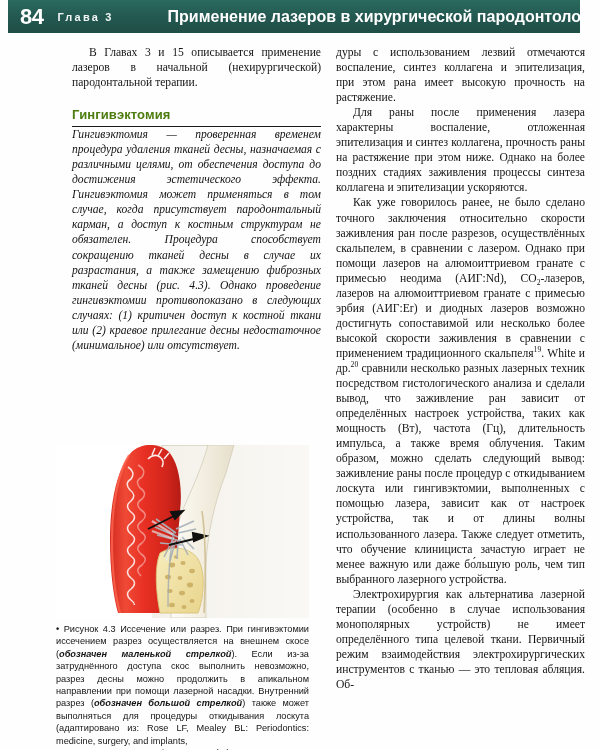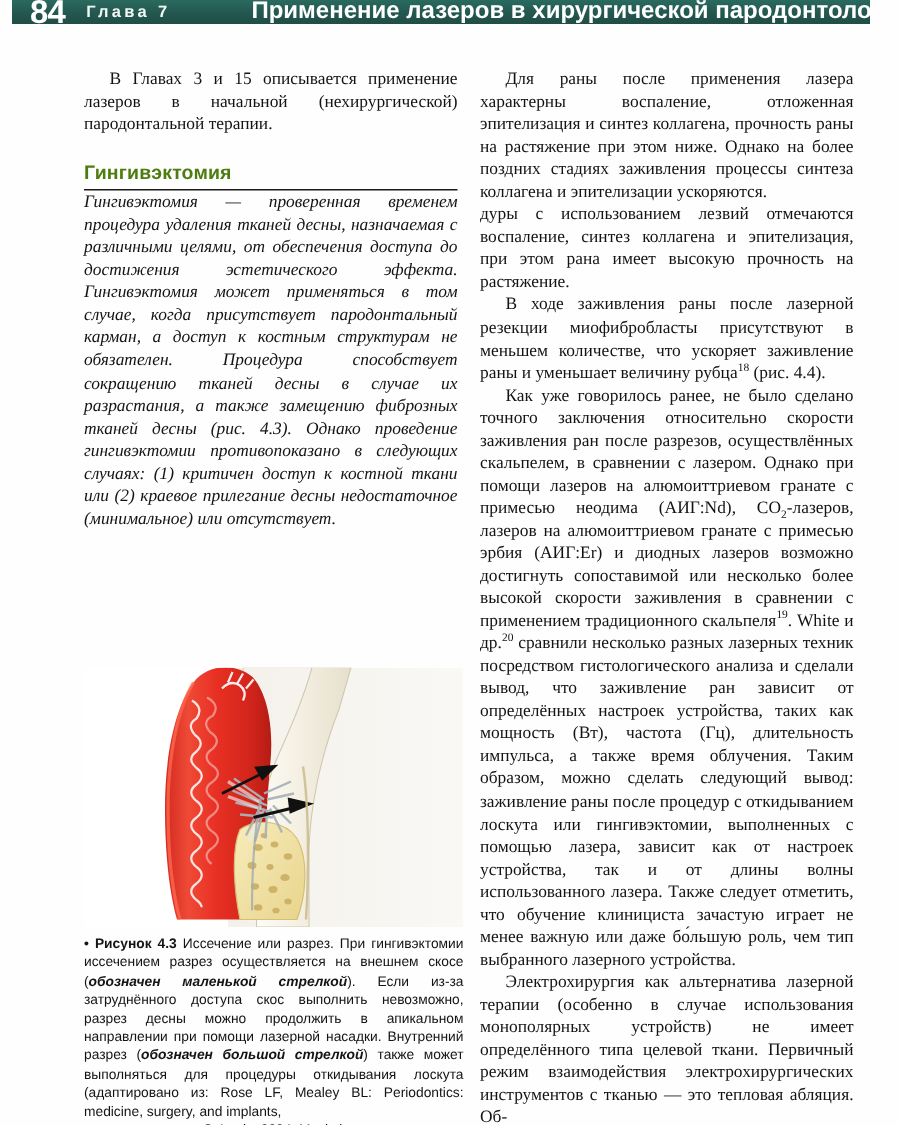--- a/index.html
+++ b/index.html
@@ -20,21 +20,21 @@
     inset: 0;
     background: #fefefe;
   }
 
   
   .header-band {
     position: absolute;
     left: 8px;
     top: 0;
     width: 572px;
-    height: 16px;
+    height: 33px;
     background: #266057;
     background: linear-gradient(180deg, #2a6a5f 0%, #23574f 55%, #1f4e46 100%);
     display: flex;
     align-items: center;
     color: #ffffff;
     overflow: hidden;
   }
   .page-number {
     font-family: "Liberation Sans", sans-serif;
     font-weight: bold;
@@ -68,20 +68,21 @@
     position: absolute;
     left: 0;
     top: 33px;
     width: 600px;
     height: 717px;
   }
   .col {
     position: absolute;
     top: 12px;
     width: 249px;
+    margin-left: 16px;
   }
   .col-left  { left: 56px; }
   .col-right { left: 320px; }
 
   p.body-text {
     margin: 0;
     font-family: "Liberation Serif", serif;
     font-size: 11.6px;
     line-height: 15.05px;
     text-align: justify;
@@ -124,55 +125,52 @@
 
   .figure-caption {
     margin-top: 5px;
     font-family: "Liberation Sans", sans-serif;
     font-size: 9.2px;
     line-height: 12.4px;
     text-align: justify;
     color: #141414;
     width: 253px;
   }
-  .figure-caption .fig-label { font-weight: bold; }
+  .figure-caption .fig-label { font-weight: normal; }
   .figure-caption .bullet { font-weight: bold; }
   .figure-caption i { font-style: italic; font-weight: bold; }
   .caption-credit { display: block; text-align: center; }
 </style>
 </head>
 <body>
 
 <div class="page">
 
   <div class="header-band">
     <span class="page-number">84</span>
-    <span class="chapter-label">Глава 7</span>
+    <span class="chapter-label">Глава 3</span>
     <span class="header-title">Применение лазеров в хирургической пародонтологии</span>
   </div>
 
   <div class="content">
 
     <div class="col col-left">
       <p class="body-text indent">В Главах 3 и 15 описывается применение лазеров в начальной (нехирургической) пародонтальной терапии.</p>
 
       <h2 class="section-heading">Гингивэктомия</h2>
 
       <p class="body-text after-rule">Гингивэктомия — проверенная временем процедура удаления тканей десны, назначаемая с различными целями, от обеспечения доступа до достижения эстетического эффекта. Гингивэктомия может применяться в том случае, когда присутствует пародонтальный карман, а доступ к костным структурам не обязателен. Процедура способствует сокращению тканей десны в случае их разрастания, а также замещению фиброзных тканей десны (рис. 4.3). Однако проведение гингивэктомии противопоказано в следующих случаях: (1) критичен доступ к костной ткани или (2) краевое прилегание десны недостаточное (минимальное) или отсутствует.</p>
 
     </div>
 
     <div class="col col-right">
+      <p class="body-text">дуры с использованием лезвий отмечаются воспаление, синтез коллагена и эпителизация, при этом рана имеет высокую прочность на растяжение.</p>
+
       <p class="body-text indent">Для раны после применения лазера характерны воспаление, отложенная эпителизация и синтез коллагена, прочность раны на растяжение при этом ниже. Однако на более поздних стадиях заживления процессы синтеза коллагена и эпителизации ускоряются.</p>
 
-      <p class="body-text">дуры с использованием лезвий отмечаются воспаление, синтез коллагена и эпителизация, при этом рана имеет высокую прочность на растяжение.</p>
-
-      <p class="body-text indent">
-        <span>В ходе заживления раны после лазерной резекции миофибробласты присутствуют в меньшем количестве, что ускоряет заживление раны и уменьшает величину рубца</span><sup>18</sup><span> (рис. 4.4).</span>
-      </p>
 
       <p class="body-text indent">
         <span>Как уже говорилось ранее, не было сделано точного заключения относительно скорости заживления ран после разрезов, осуществлённых скальпелем, в сравнении с лазером. Однако при помощи лазеров на алюмоиттриевом гранате с примесью неодима (АИГ:Nd), CO</span><sub>2</sub><span>-лазеров, лазеров на алюмоиттриевом гранате с примесью эрбия (АИГ:Er) и диодных лазеров возможно достигнуть сопоставимой или несколько более высокой скорости заживления в сравнении с применением традиционного скальпеля</span><sup>19</sup><span>. White и др.</span><sup>20</sup><span> сравнили несколько разных лазерных техник посредством гистологического анализа и сделали вывод, что заживление ран зависит от определённых настроек устройства, таких как мощность (Вт), частота (Гц), длительность импульса, а также время облучения. Таким образом, можно сделать следующий вывод: заживление раны после процедур с откидыванием лоскута или гингивэктомии, выполненных с помощью лазера, зависит как от настроек устройства, так и от длины волны использованного лазера. Также следует отметить, что обучение клинициста зачастую играет не менее важную или даже бо́льшую роль, чем тип выбранного лазерного устройства.</span>
       </p>
 
       <p class="body-text indent">Электрохирургия как альтернатива лазерной терапии (особенно в случае использования монополярных устройств) не имеет определённого типа целевой ткани. Первичный режим взаимодействия электрохирургических инструментов с тканью — это тепловая абляция. Об-</p>
     </div>
 
     <div class="figure">
 

